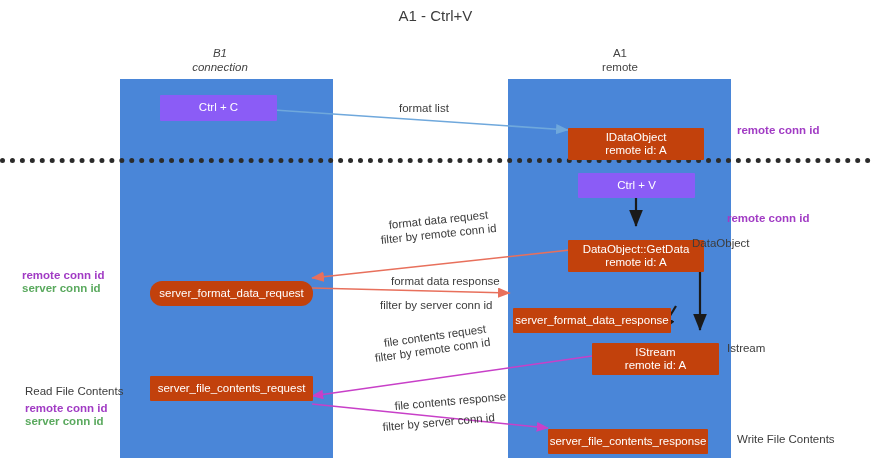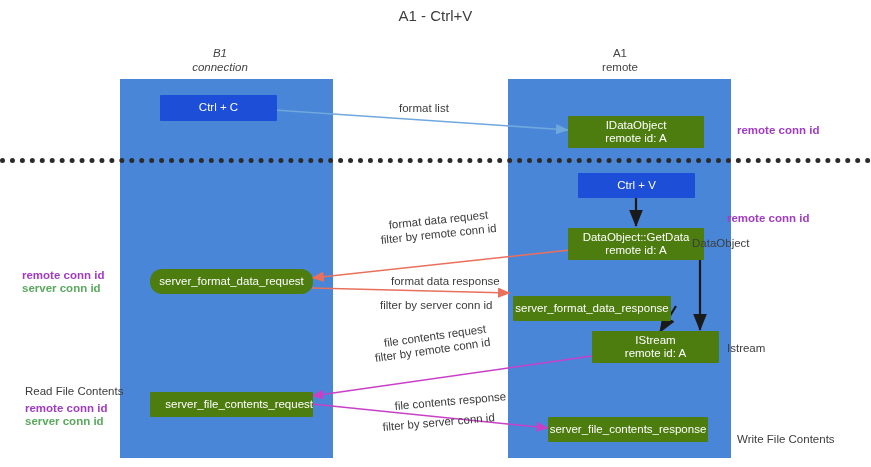--- a/index.html
+++ b/index.html
@@ -21,22 +21,22 @@
     position:absolute;left:0;top:6px;width:871px;text-align:center;
     font-size:15px;line-height:20px;color:#3c3c3c;
   }
 
   .node{
     position:absolute;box-sizing:border-box;
     display:flex;flex-direction:column;align-items:center;justify-content:center;
     color:#ffffff;font-size:11.5px;line-height:13.5px;text-align:center;
     border-radius:1px;
   }
-  .node.green{background:#1d4ed8;}
-  .node.orange{background:#4d7c0f;}
+  .node.green{background:#8b5cf6;}
+  .node.orange{background:#c2410c;margin-top:12px;}
 
   .lbl{position:absolute;font-size:11.5px;line-height:14px;color:#3c3c3c;white-space:nowrap;}
   .lbl.purple{color:#a13bc4;font-weight:bold;}
   .lbl.green{color:#5aa95e;font-weight:bold;}
   .lbl.rot{transform-origin:left top;}
 
   .divider{
     position:absolute;left:0;top:158px;width:871px;height:0;
     border-top:5px dotted #2b2b2b;
   }
@@ -120,21 +120,21 @@
 
   <div class="node orange" style="left:513px;top:296px;width:158px;height:25px;">
     <span>server_format_data_response</span>
   </div>
 
   <div class="node orange" style="left:592px;top:331px;width:127px;height:32px;">
     <span>IStream</span>
     <span>remote id: A</span>
   </div>
 
-  <div class="node orange" style="left:150px;top:392px;width:163px;height:25px;align-items:flex-end;">
+  <div class="node orange" style="left:150px;top:364px;width:163px;height:25px;">
     <span>server_file_contents_request</span>
   </div>
 
   <div class="node orange" style="left:548px;top:417px;width:160px;height:25px;">
     <span>server_file_contents_response</span>
   </div>
 
   <div class="lbl" style="left:399px;top:101px;">format list</div>
 
   <div class="lbl rot" style="left:388px;top:218px;transform:rotate(-6deg);">format data request</div>

